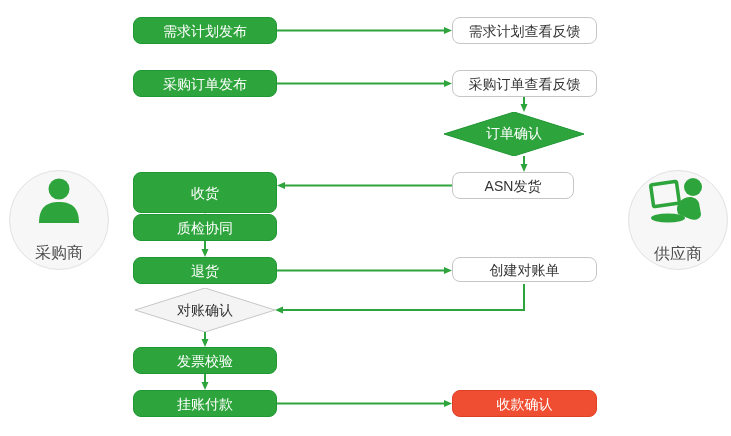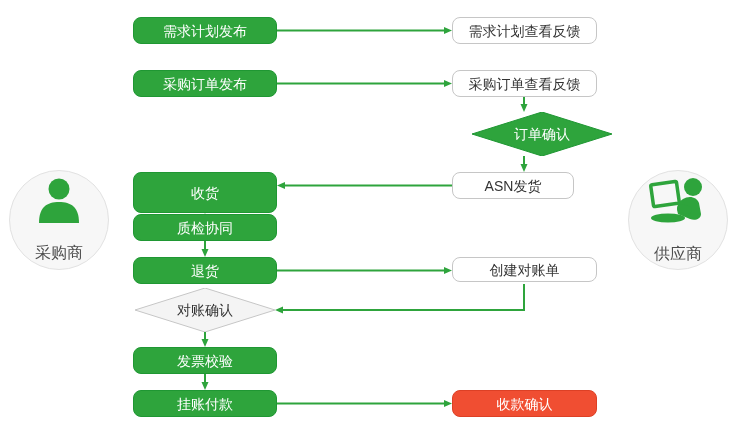--- a/index.html
+++ b/index.html
@@ -122,21 +122,21 @@
   <div class="node green-box" style="left:133px; top:257px; width:144px; height:27px;">退货</div>
   <div class="node green-box" style="left:133px; top:347px; width:144px; height:27px;">发票校验</div>
   <div class="node green-box" style="left:133px; top:390px; width:144px; height:27px;">挂账付款</div>
 
   <div class="node white-box" style="left:452px; top:17px; width:145px; height:27px;">需求计划查看反馈</div>
   <div class="node white-box" style="left:452px; top:70px; width:145px; height:27px;">采购订单查看反馈</div>
   <div class="node white-box" style="left:452px; top:172px; width:122px; height:27px;">ASN发货</div>
   <div class="node white-box" style="left:452px; top:257px; width:145px; height:25px;">创建对账单</div>
   <div class="node red-box" style="left:452px; top:390px; width:145px; height:27px;">收款确认</div>
 
-  <div class="diamond green" style="left:472px; top:112px; width:140px; height:44px;">
+  <div class="diamond green" style="left:444px; top:112px; width:140px; height:44px;font-family:Liberation Serif, serif;">
     <svg viewBox="0 0 140 44" preserveAspectRatio="none">
       <polygon points="0,22 70,0 140,22 70,44" fill="#2ea43c" stroke="#1f9733" stroke-width="1"></polygon>
     </svg>
     <span>订单确认</span>
   </div>
 
   <div class="diamond light" style="left:135px; top:288px; width:140px; height:44px;">
     <svg viewBox="0 0 140 44" preserveAspectRatio="none">
       <polygon points="0,22 70,0 140,22 70,44" fill="#f4f4f4" stroke="#c6c6c6" stroke-width="1"></polygon>
     </svg>

